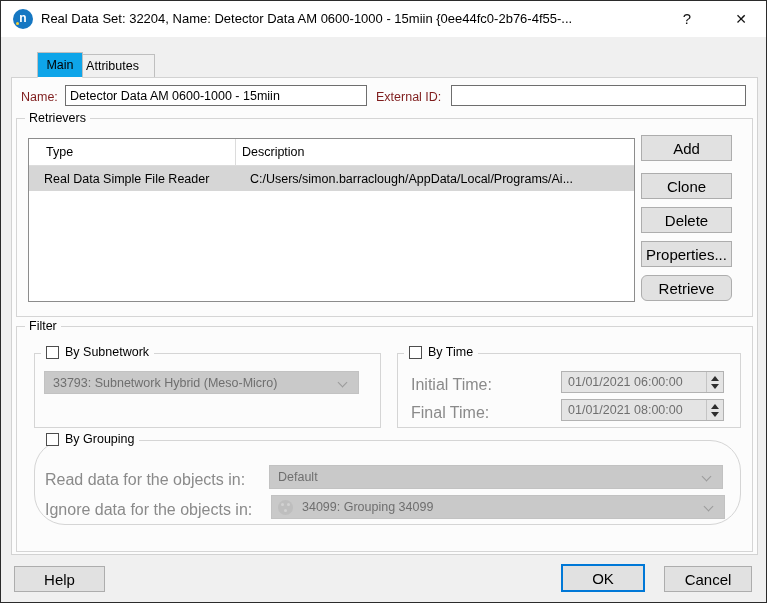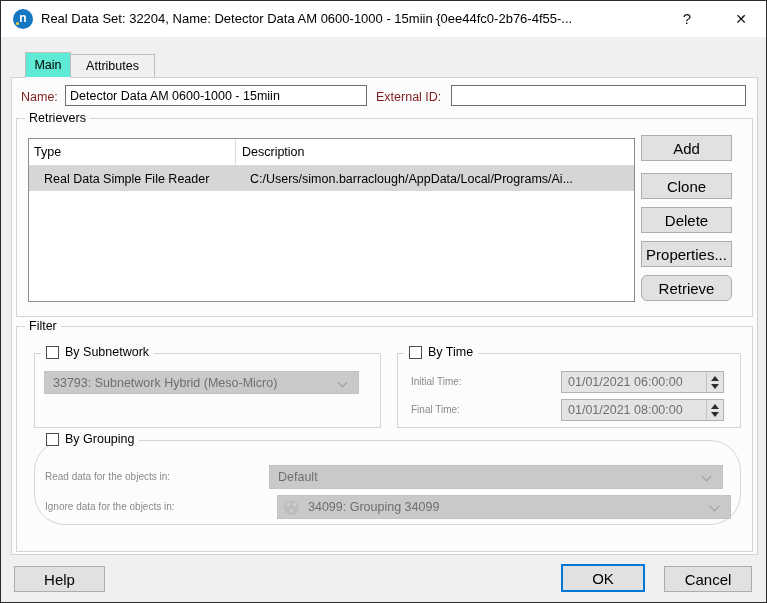--- a/index.html
+++ b/index.html
@@ -16,53 +16,53 @@
                    border-radius:50%; background:#f3d23c; }
   .title-text { position:absolute; left:40px; top:0; height:36px; line-height:36px;
                 font-size:13px; color:#000; white-space:nowrap; }
   .tb-btn { position:absolute; top:0; height:36px; line-height:36px; text-align:center;
             font-size:15px; color:#111; }
   .tb-help { left:664px; width:44px; }
   .tb-close { left:716px; width:48px; font-size:14px; }
 
   
   .tab { position:absolute; font-size:12.5px; text-align:center; border:1px solid #bfbfbf; }
-  .tab-active { left:24px; top:51px; width:46px; height:26px; line-height:25px;
-                background:#5eead4; border-bottom:1px solid #fcfcfc; z-index:3; }
+  .tab-active { left:36px; top:51px; width:46px; height:26px; line-height:25px;
+                background:#0ea5e9; border-bottom:1px solid #fcfcfc; z-index:3; }
   .tab-inactive { left:69px; top:53px; width:85px; height:24px; line-height:23px;
                   background:#f0f0f0; z-index:1; }
 
   
   .pane { position:absolute; left:10px; top:76px; width:747px; height:478px;
           background:#fcfcfc; border:1px solid #d2d2d2; z-index:2; }
 
   .abs { position:absolute; }
   .lbl { font-size:12.5px; color:#7f1d1d; white-space:nowrap; }
-  .lbl-dis { font-size:10px; color:#8a8a8a; white-space:nowrap; }
+  .lbl-dis { font-size:16px; color:#8a8a8a; white-space:nowrap; }
 
   .text-input { position:absolute; height:21px; border:1px solid #6e6e6e; background:#fff;
                 font-family:"Liberation Sans", sans-serif; font-size:12.5px; color:#000;
                 padding:0 4px; outline:none; }
 
   
   .groupbox { position:absolute; border:1px solid #d5d5d5; z-index:2; }
   .gb-legend { position:absolute; top:-8px; left:8px; background:#fcfcfc; padding:0 4px;
                font-size:12.5px; color:#000; white-space:nowrap; }
   .gb-check-legend { position:absolute; top:-9px; left:6px; background:#fcfcfc; padding:0 5px;
                      display:flex; align-items:center; gap:6px; font-size:12.5px; color:#000;
                      white-space:nowrap; }
   .checkbox { display:inline-block; width:13px; height:13px; background:#fff;
               border:1px solid #4d4d4d; }
 
   
   .rtable { position:absolute; left:27px; top:137px; width:607px; height:164px;
             background:#ffffff; border:1px solid #8c8c8c; z-index:3; }
   .rtable-header { position:relative; height:27px; border-bottom:1px solid #dcdcdc; }
   .th { position:absolute; top:0; height:27px; line-height:27px; font-size:12.5px; color:#000; }
-  .th-type { left:5px; }
+  .th-type { left:17px; }
   .th-desc { left:213px; }
   .col-divider { position:absolute; left:206px; top:0; width:1px; height:27px; background:#dcdcdc; }
   .rtable-row { position:relative; height:25px; background:#d6d6d6; display:flex;
                 align-items:center; font-size:12.5px; color:#000; overflow:hidden;padding-left:8px; }
   .cell-type { width:206px; padding-left:7px; white-space:nowrap; overflow:hidden; flex:none; }
   .cell-desc { padding-left:7px; white-space:nowrap; overflow:hidden; }
 
   .btn { position:absolute; background:#e1e1e1; border:1px solid #adadad;
          font-family:"Liberation Sans", sans-serif; font-size:15px; color:#000;
          text-align:center; z-index:4; display:flex; align-items:center; justify-content:center; }
@@ -186,21 +186,21 @@
       <span class="checkbox"></span>
       <span>By Grouping</span>
     </span>
   </div>
   <span class="abs lbl-dis" style="left:44px; top:470px; z-index:3;">Read data for the objects in:</span>
   <div class="combo-dis" style="left:268px; top:464px; width:454px; height:24px;">
     <span>Default</span>
     <span class="chev"></span>
   </div>
   <span class="abs lbl-dis" style="left:44px; top:500px; z-index:3;">Ignore data for the objects in:</span>
-  <div class="combo-dis" style="left:276px; top:494px; width:454px; height:24px; padding-left:6px;">
+  <div class="combo-dis" style="left:270px; top:494px; width:454px; height:24px; padding-left:6px;">
     <span class="grp-icon"></span>
     <span>34099: Grouping 34099</span>
     <span class="chev"></span>
   </div>
 
   <div class="btn footer-btn btn-help">Help</div>
   <div class="btn footer-btn btn-ok">OK</div>
   <div class="btn footer-btn btn-cancel">Cancel</div>
 
 </div>

